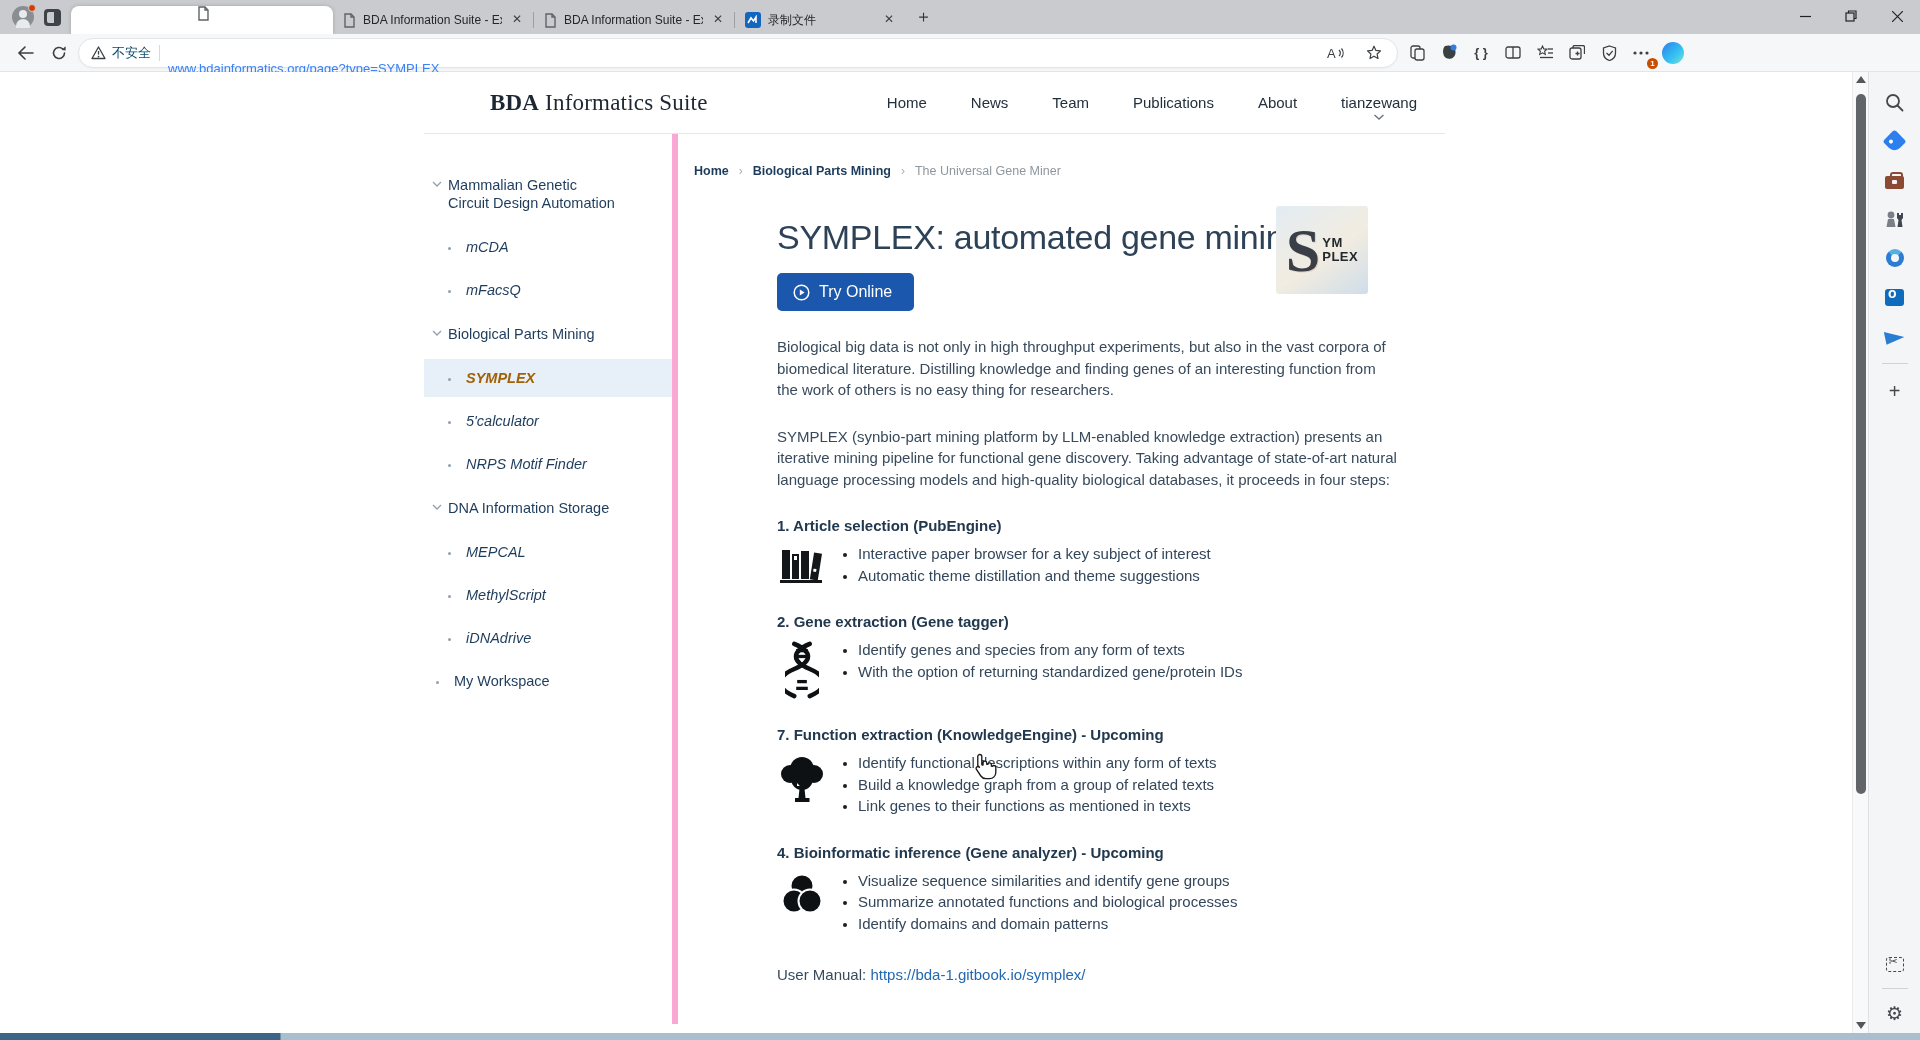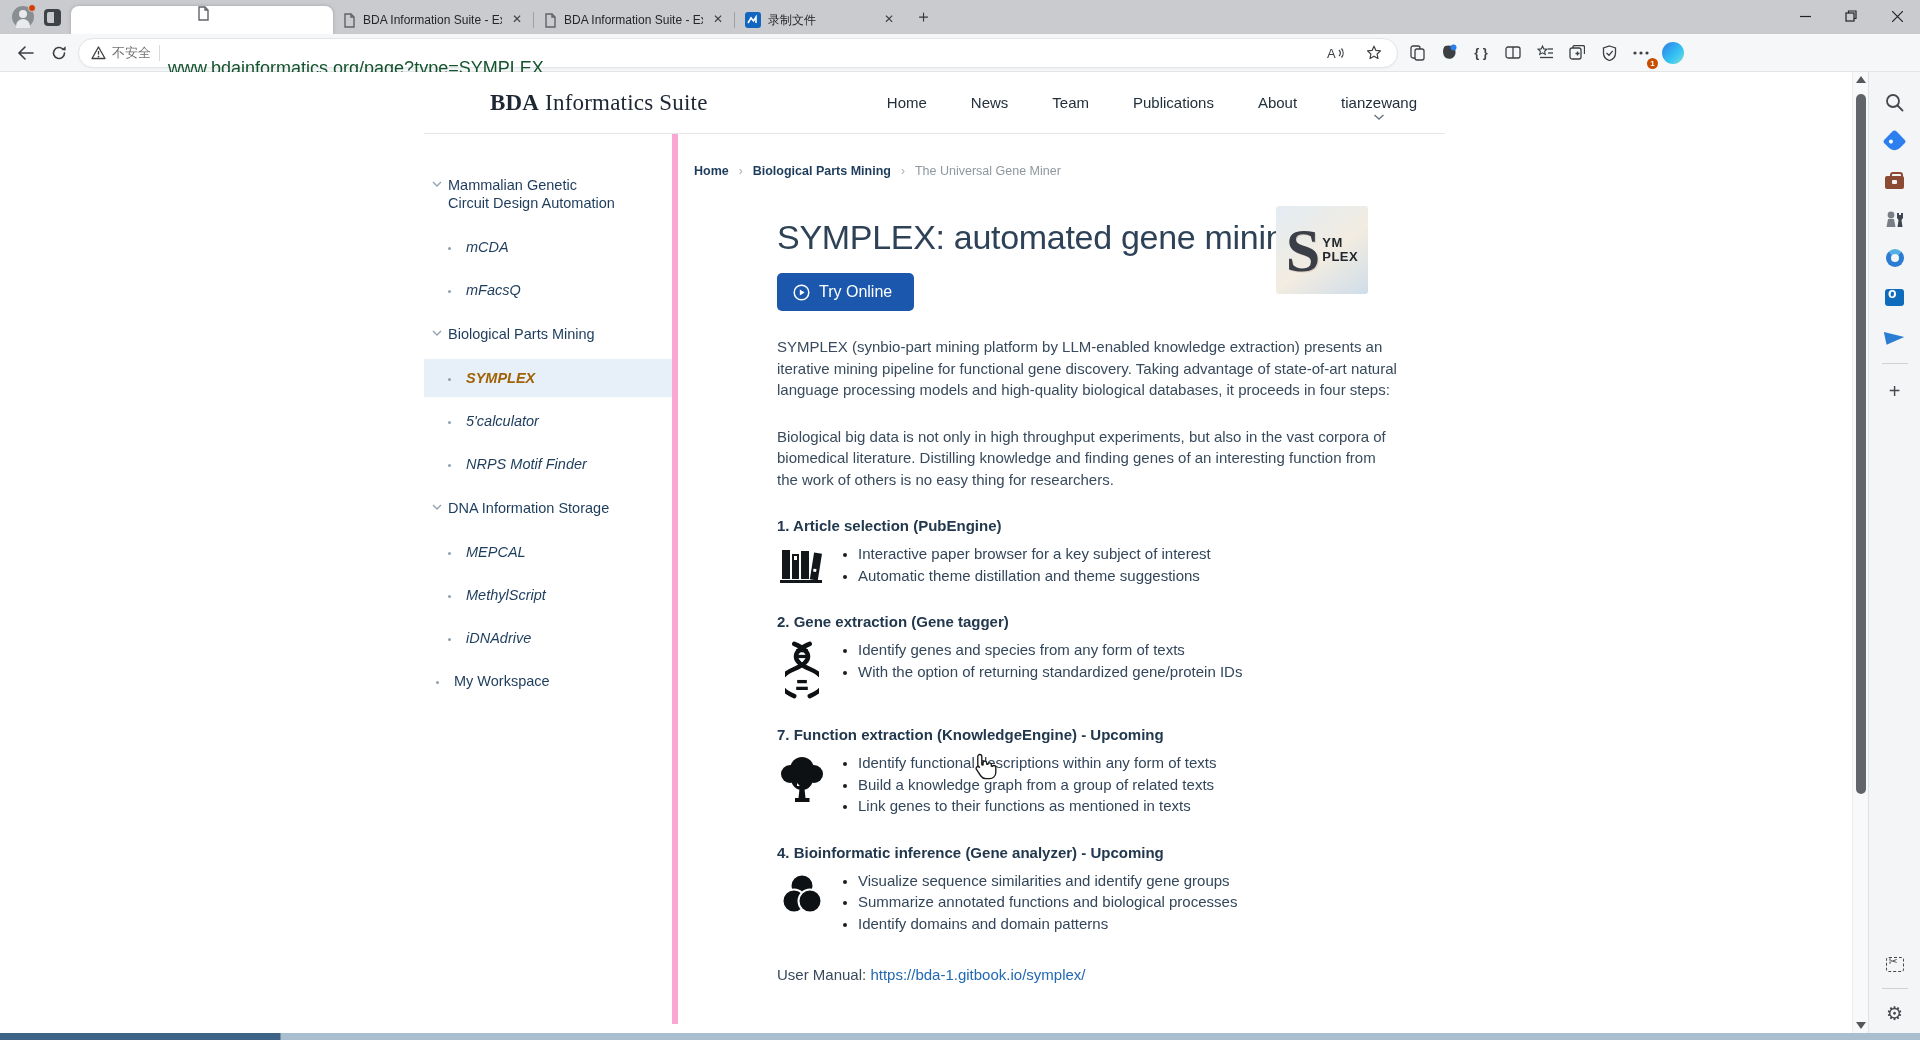--- a/index.html
+++ b/index.html
@@ -29,23 +29,23 @@
   .rec-fav svg { position:absolute; left:2px; top:3px; }
   .newtab { font-size:17px; color:#33363a; padding:0 12px 6px 10px; }
   .winctrl { margin-left:auto; display:flex; align-self:flex-start; }
   .winctrl .wc { width:46px; height:32px; display:flex; align-items:center; justify-content:center; color:#202326; }
 
   .toolbar { position:absolute; top:34px; left:0; right:0; height:38px; background:#f6f7f8;
              display:flex; align-items:center; padding:0 10px; gap:4px; border-bottom:1px solid #e2e4e6; }
   .tb-btn { width:30px; height:30px; display:flex; align-items:center; justify-content:center; border-radius:6px; color:#45484d; flex:none; }
   .addr { flex:1; max-width:1320px; height:30px; background:#fff; border:1px solid #e3e5e8; border-radius:16px;
           display:flex; align-items:center; padding:0 8px 0 12px; gap:8px; box-shadow:0 1px 2px rgba(0,0,0,.04); }
-  .addr .sec { font-size:13px; color:#737373; display:flex; align-items:center; gap:6px; }
+  .addr .sec { font-size:13px; color:#0c4a6e; display:flex; align-items:center; gap:6px; }
   .addr .sep { width:1px; height:16px; background:#d7dadd; }
-  .addr .url { font-size:18px; color:#14532d; flex:1; white-space:nowrap; overflow:hidden;margin-top:32px; }
+  .addr .url { font-size:13px; color:#3b82f6; flex:1; white-space:nowrap; overflow:hidden;margin-top:32px; }
   .addr-icons { display:flex; align-items:center; gap:2px; }
   .badge { position:absolute; right:-2px; bottom:-1px; background:#c74e00; color:#fff; font-size:8px; width:11px; height:11px;
            border-radius:50%; line-height:11px; text-align:center; font-weight:bold; }
   .copilot { width:22px; height:22px; border-radius:50%; background:linear-gradient(135deg,#2b7de9,#35c3f3 60%,#7ee0d2); }
 
   
   .viewport { position:absolute; top:72px; left:0; width:1852px; bottom:7px; background:#fff; overflow:hidden;
               border-radius:0 0 0 10px; }
 
   .site-col { margin-left:424px; width:1021px; }
@@ -410,22 +410,22 @@
           </div>
 
           <button class="try-btn">
             <svg width="17" height="17" viewBox="0 0 17 17">
                 <circle cx="8.5" cy="8.5" r="7.3" fill="none" stroke="#fff" stroke-width="1.5"></circle>
                 <polygon points="6.8,5.4 11.6,8.5 6.8,11.6" fill="#fff"></polygon>
               </svg>
             <span>Try Online</span>
           </button>
 
+          <p class="para">Biological big data is not only in high throughput experiments, but also in the vast corpora of biomedical literature. Distilling knowledge and finding genes of an interesting function from the work of others is no easy thing for researchers.</p>
           <p class="para">SYMPLEX (synbio-part mining platform by LLM-enabled knowledge extraction) presents an iterative mining pipeline for functional gene discovery. Taking advantage of state-of-art natural language processing models and high-quality biological databases, it proceeds in four steps:</p>
-          <p class="para">Biological big data is not only in high throughput experiments, but also in the vast corpora of biomedical literature. Distilling knowledge and finding genes of an interesting function from the work of others is no easy thing for researchers.</p>
 
           
           <div class="step">
             <div class="step-h">1. Article selection (PubEngine)</div>
             <div class="step-row">
               <span class="step-icn">
                 <svg width="46" height="40" viewBox="0 0 46 40">
                   <rect x="3" y="5" width="8" height="29" fill="#14171a"></rect>
                   <rect x="13" y="9" width="7" height="25" fill="#14171a"></rect>
                   <rect x="15" y="11" width="3" height="4" fill="#fff"></rect>

